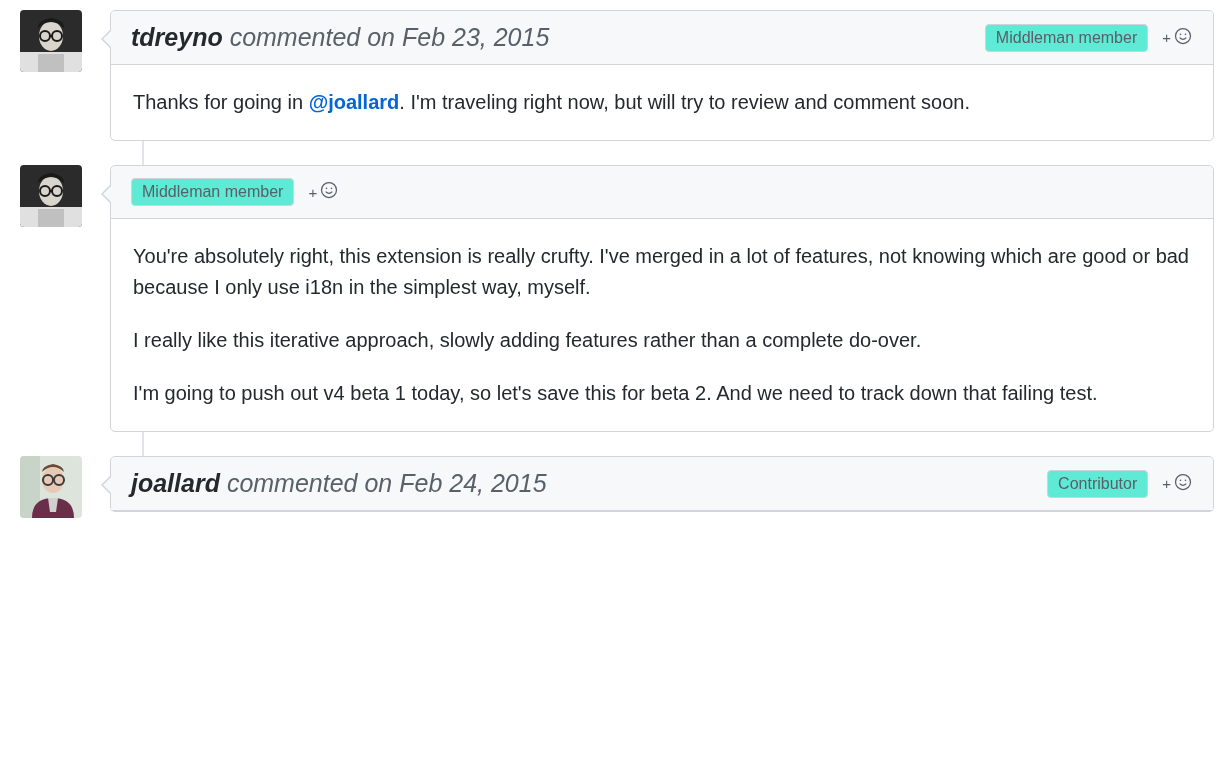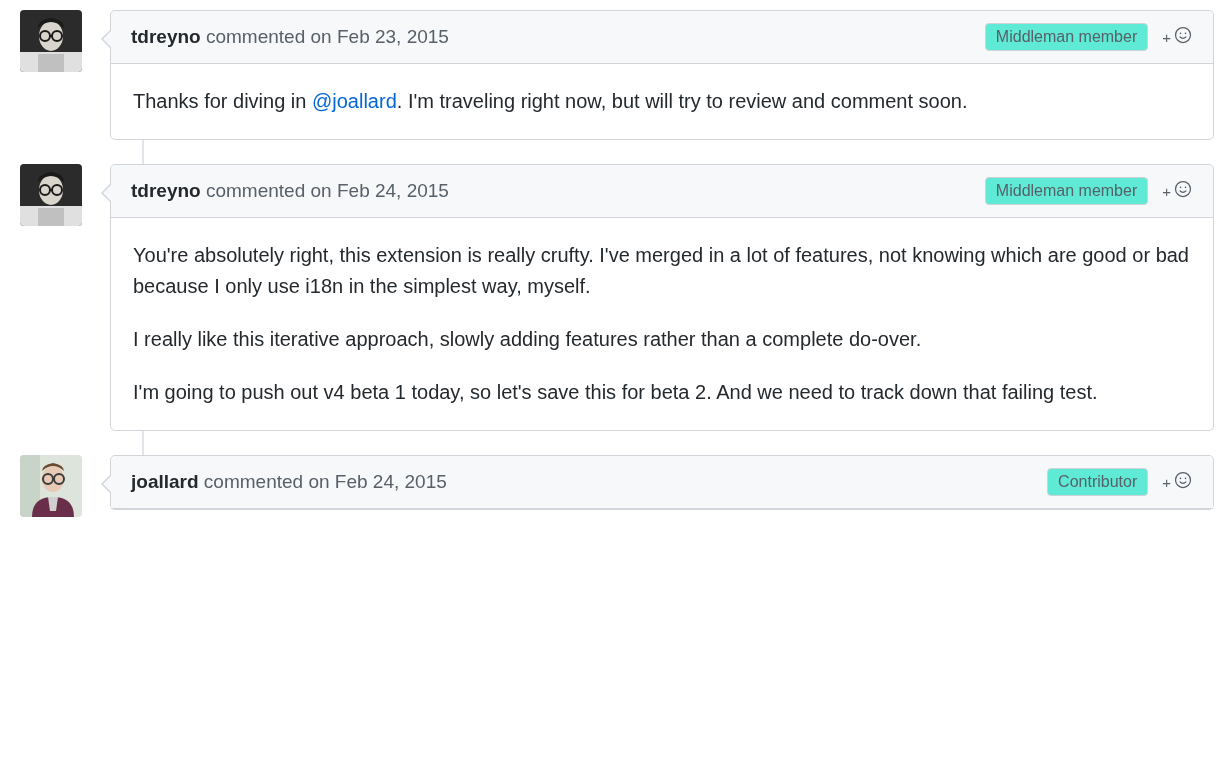--- a/index.html
+++ b/index.html
@@ -66,22 +66,23 @@
     .comment-header {
       display: flex;
       align-items: center;
       justify-content: space-between;
       background: #f6f8fa;
       border-bottom: 1px solid #d1d5da;
       border-radius: 5px 5px 0 0;
       padding: 12px 20px;
     }
     .header-left {
-      font-size: 19px;
+      font-size: 25px;
       color: #586069;
+      font-style: italic;
     }
     .header-left .author {
       font-weight: 600;
       color: #24292e;
     }
     .header-right {
       display: flex;
       align-items: center;
       gap: 14px;
     }
@@ -115,21 +116,21 @@
     .comment-body {
       padding: 22px 22px;
       font-size: 20px;
       line-height: 1.55;
       color: #24292e;
     }
     .comment-body p { margin-bottom: 22px; }
     .comment-body p:last-child { margin-bottom: 0; }
     .mention {
       color: #0366d6;
-      font-weight: 400;
+      font-weight: 700;
     }
   </style>
 </head>
 <body>
 
 <div class="timeline">
 
 <div class="comment-block">
       <div class="avatar">
         <svg viewBox="0 0 62 62" xmlns="http://www.w3.org/2000/svg">
@@ -153,40 +154,39 @@
               <span><svg viewBox="0 0 24 24">
                   <circle cx="12" cy="12" r="9"></circle>
                   <circle cx="9" cy="10" r="1" fill="#586069" stroke="none"></circle>
                   <circle cx="15" cy="10" r="1" fill="#586069" stroke="none"></circle>
                   <path d="M8 14 Q12 18 16 14"></path>
                 </svg></span>
             </span>
           </div>
         </div>
         <div class="comment-body">
-          <p><span>Thanks for diving in </span><a class="mention">@joallard</a><span>. I'm traveling right now, but will try to review and comment soon.</span></p>
+          <p><span>Thanks for going in </span><a class="mention">@joallard</a><span>. I'm traveling right now, but will try to review and comment soon.</span></p>
         </div>
       </div>
     </div>
     <div class="comment-block">
       <div class="avatar">
         <svg viewBox="0 0 62 62" xmlns="http://www.w3.org/2000/svg">
       <rect width="62" height="62" fill="#2b2b2b"></rect>
       <rect x="0" y="42" width="62" height="20" fill="#e0e0e0"></rect>
       <ellipse cx="31" cy="26" rx="12" ry="15" fill="#d9d4cc"></ellipse>
       <path d="M18 18 Q31 6 44 18 Q44 10 31 8 Q18 10 18 18" fill="#1a1a1a"></path>
       <circle cx="25" cy="26" r="5" fill="none" stroke="#1a1a1a" stroke-width="2"></circle>
       <circle cx="37" cy="26" r="5" fill="none" stroke="#1a1a1a" stroke-width="2"></circle>
       <line x1="30" y1="26" x2="32" y2="26" stroke="#1a1a1a" stroke-width="2"></line>
       <rect x="18" y="44" width="26" height="18" fill="#c0c0c0"></rect>
     </svg>
       </div>
       <div class="bubble">
         <div class="comment-header">
-          <div class="header-left"><span class="author">tdreyno</span> <span>commented</span> <span>on</span> <span>Feb 24, 2015</span></div>
           <div class="header-right">
             <span class="badge">Middleman member</span>
             <span class="reaction-btn">
               <span class="plus">+</span>
               <span><svg viewBox="0 0 24 24">
                   <circle cx="12" cy="12" r="9"></circle>
                   <circle cx="9" cy="10" r="1" fill="#586069" stroke="none"></circle>
                   <circle cx="15" cy="10" r="1" fill="#586069" stroke="none"></circle>
                   <path d="M8 14 Q12 18 16 14"></path>
                 </svg></span>

